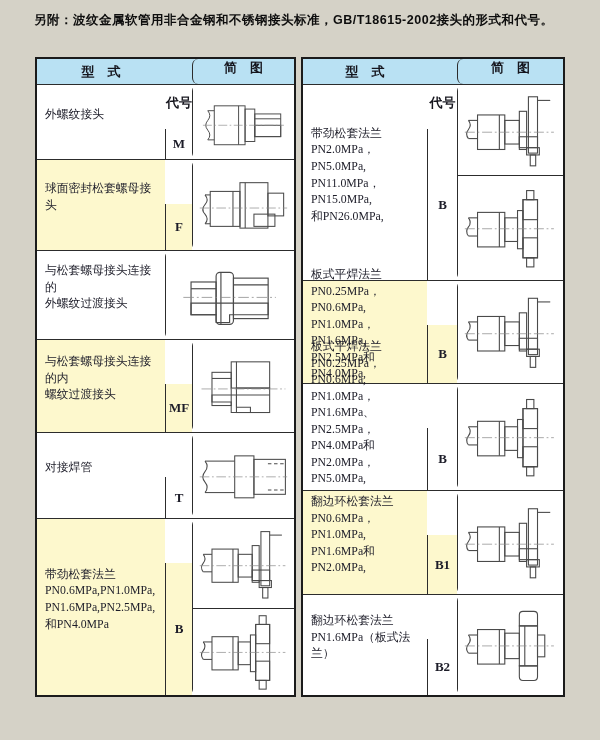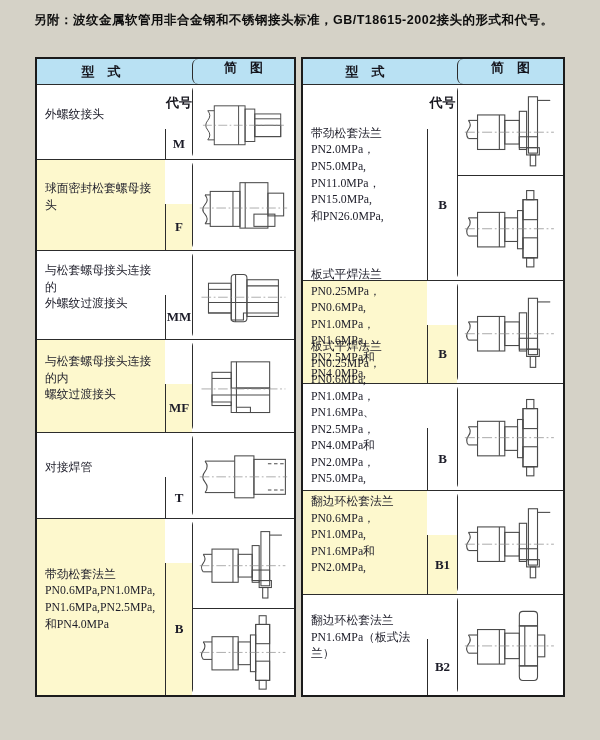--- a/index.html
+++ b/index.html
@@ -117,23 +117,20 @@
       </svg>
     </div>
       </div>
   </div>
 
   <div class="row" style="height:89px">
     <div class="cell c-type">
         <span class="type-text">与松套螺母接头连接的
 外螺纹过渡接头</span>
       </div>
-    <div class="cell c-code">
-        <span class="code-text">MM</span>
-      </div>
     <div class="cell c-diag">
         <div class="diag">
       <svg viewBox="0 0 104 84">
         <rect class="s" x="12" y="28" width="26" height="34"></rect>
         <line class="s" x1="12" y1="35" x2="38" y2="35"></line>
         <rect class="s" x="38" y="18" width="18" height="54" rx="4"></rect>
         <line class="s" x1="43" y1="18" x2="43" y2="72"></line>
         <rect class="s" x="56" y="24" width="36" height="42"></rect>
         <line class="s" x1="56" y1="31" x2="92" y2="31"></line>
         <polygon class="s" points="12,50 92,50 92,62 52,62 52,70 38,70 38,62 12,62" fill="url(#hatch)"></polygon>

